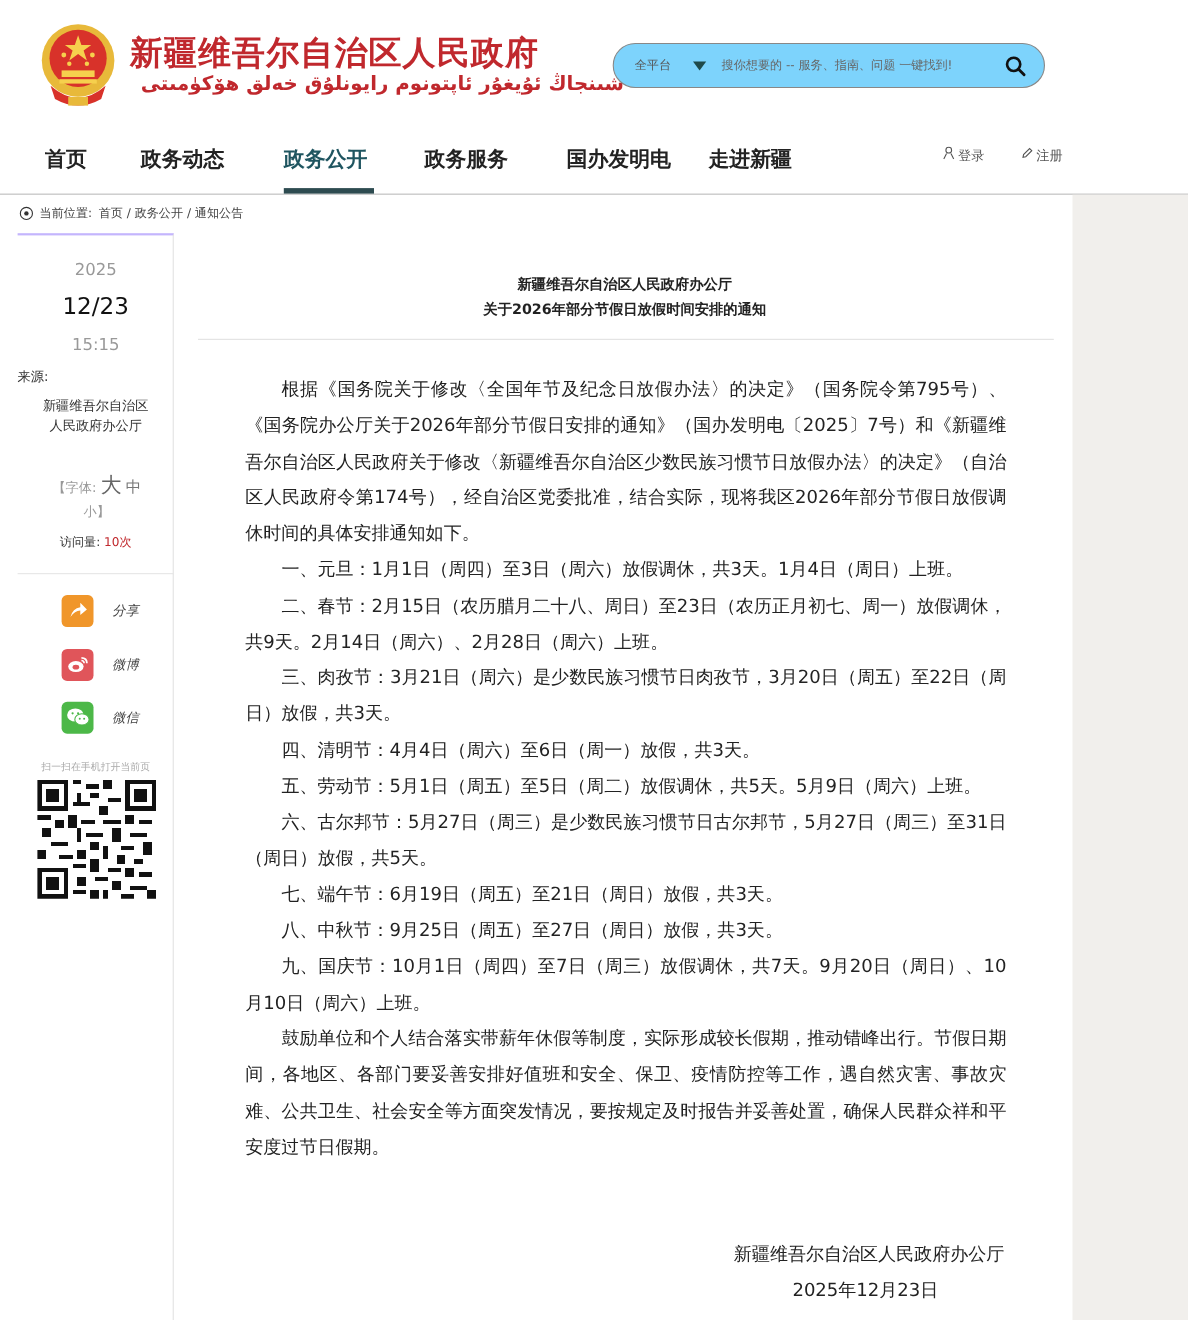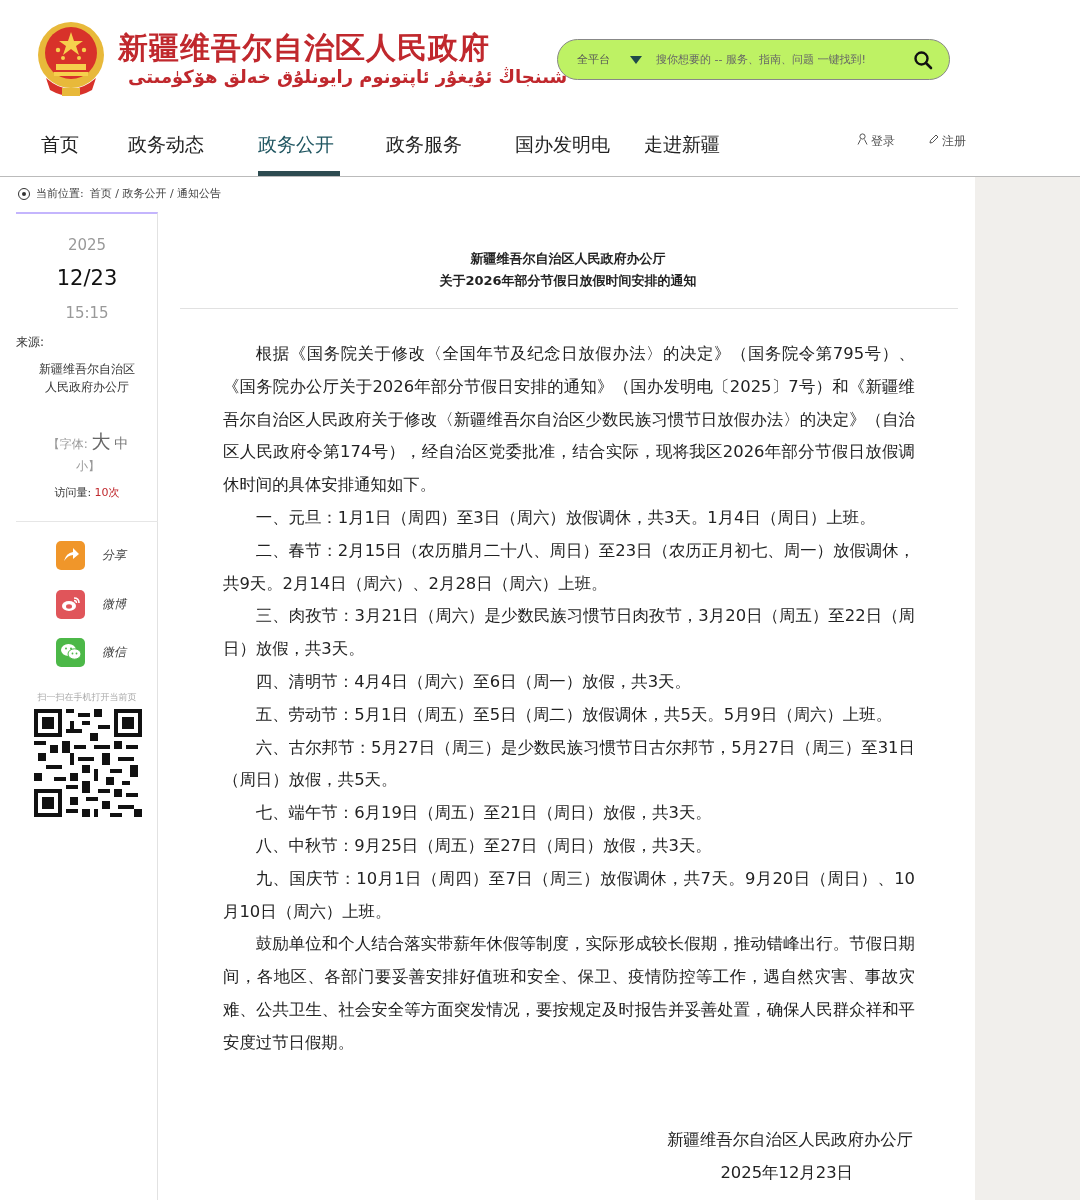--- a/index.html
+++ b/index.html
@@ -5,29 +5,29 @@
   * { box-sizing: border-box; margin: 0; padding: 0; }
   html, body { width: 1080px; height: 1200px; background: #ffffff; overflow: hidden; }
   body { font-family: "DejaVu Sans", "Liberation Sans", sans-serif; color: #333; position: relative; }
 
   
   .header { position: absolute; left: 0; top: 0; width: 1080px; height: 115px; background: #fff; }
   .emblem { position: absolute; left: 36px; top: 20px; width: 70px; height: 78px; }
   .site-title { position: absolute; left: 118px; top: 28px; font-size: 30px; font-weight: bold; color: #c0282d; letter-spacing: 1px; font-family: "DejaVu Sans", sans-serif; }
   .site-subtitle { position: absolute; left: 128px; top: 66px; font-size: 18px; color: #c0282d; direction: rtl; font-family: "DejaVu Sans", sans-serif; font-weight: bold; }
 
-  .search { position: absolute; left: 557px; top: 39px; width: 393px; height: 41px; border: 1px solid #888; border-radius: 21px; background: #bef264; }
+  .search { position: absolute; left: 557px; top: 39px; width: 393px; height: 41px; border: 1px solid #888; border-radius: 21px; background: #7dd3fc; }
   .search .scope { position: absolute; left: 19px; top: 12px; font-size: 11px; color: #555; }
   .search .caret { position: absolute; left: 72px; top: 16px; width: 0; height: 0; border-left: 6px solid transparent; border-right: 6px solid transparent; border-top: 8px solid #1f4a4a; }
   .search .placeholder { position: absolute; left: 98px; top: 12px; font-size: 11px; color: #666; }
   .search .search-btn { position: absolute; right: 16px; top: 10px; width: 20px; height: 20px; }
 
   
   .nav { position: absolute; left: 0; top: 115px; width: 1080px; height: 62px; border-bottom: 1px solid #bbb; background: #fff; }
-  .nav-item { position: absolute; top: 17px; font-size: 19px; font-weight: normal; color: #222; }
+  .nav-item { position: absolute; top: 17px; font-size: 19px; font-weight: bold; color: #222; }
   .nav-item.active { color: #1f5560; }
   .nav-underline { position: absolute; left: 258px; top: 56px; width: 82px; height: 5px; background: #2d4b50; }
   .user-link { position: absolute; top: 18px; font-size: 12px; color: #555; display: flex; align-items: flex-start; gap: 3px; }
 
   
   .right-band { position: absolute; left: 975px; top: 177px; width: 105px; height: 1023px; background: #f1efec; }
 
   
   .breadcrumb { position: absolute; left: 18px; top: 186px; font-size: 11px; color: #444; display: flex; align-items: center; gap: 6px; }
   .bc-dot { width: 12px; height: 12px; border: 1px solid #333; border-radius: 50%; position: relative; }

